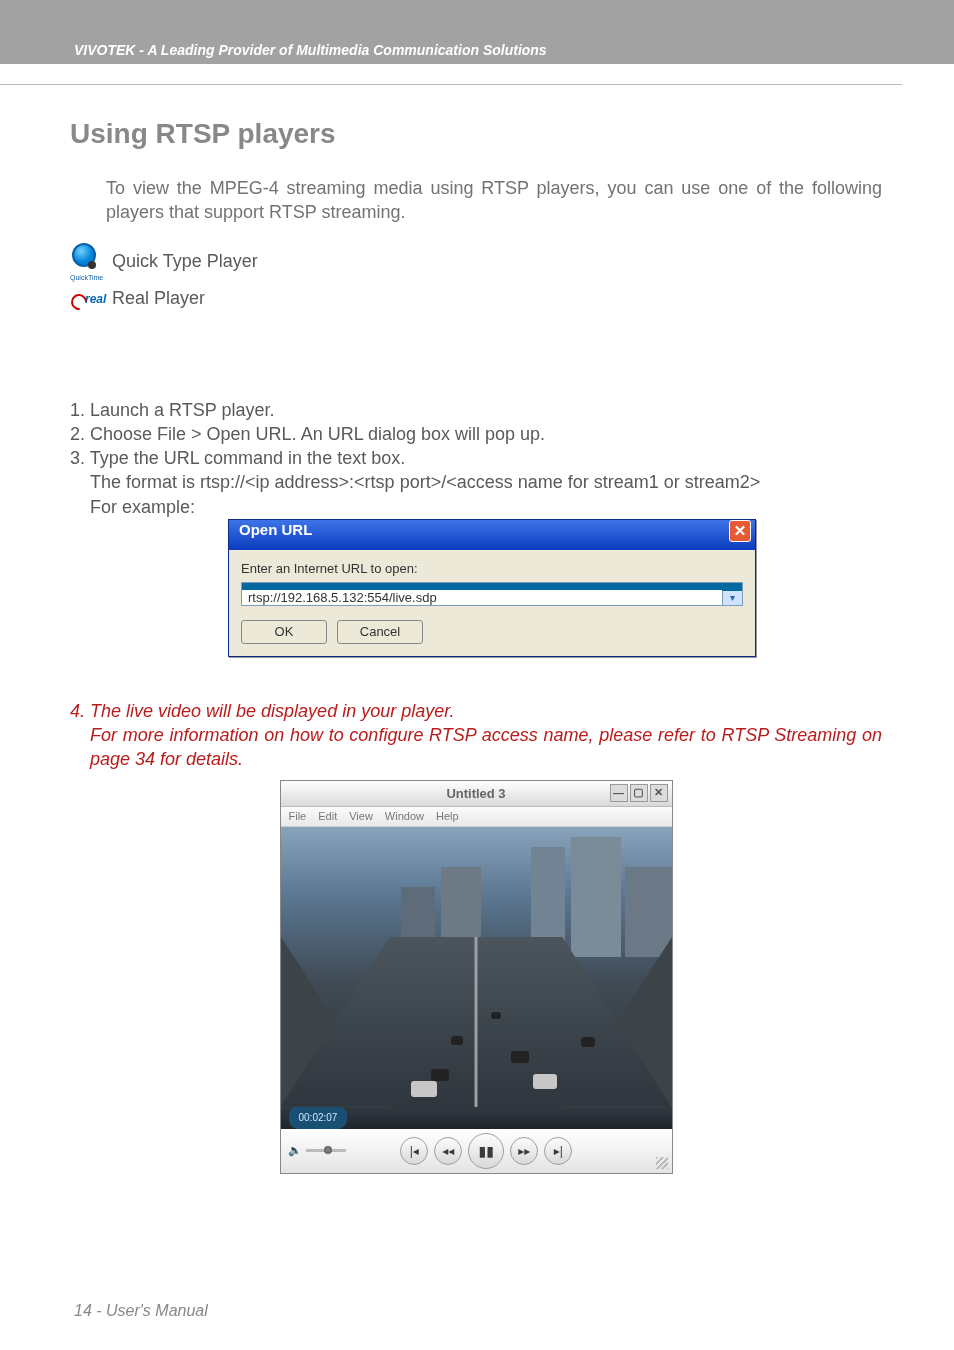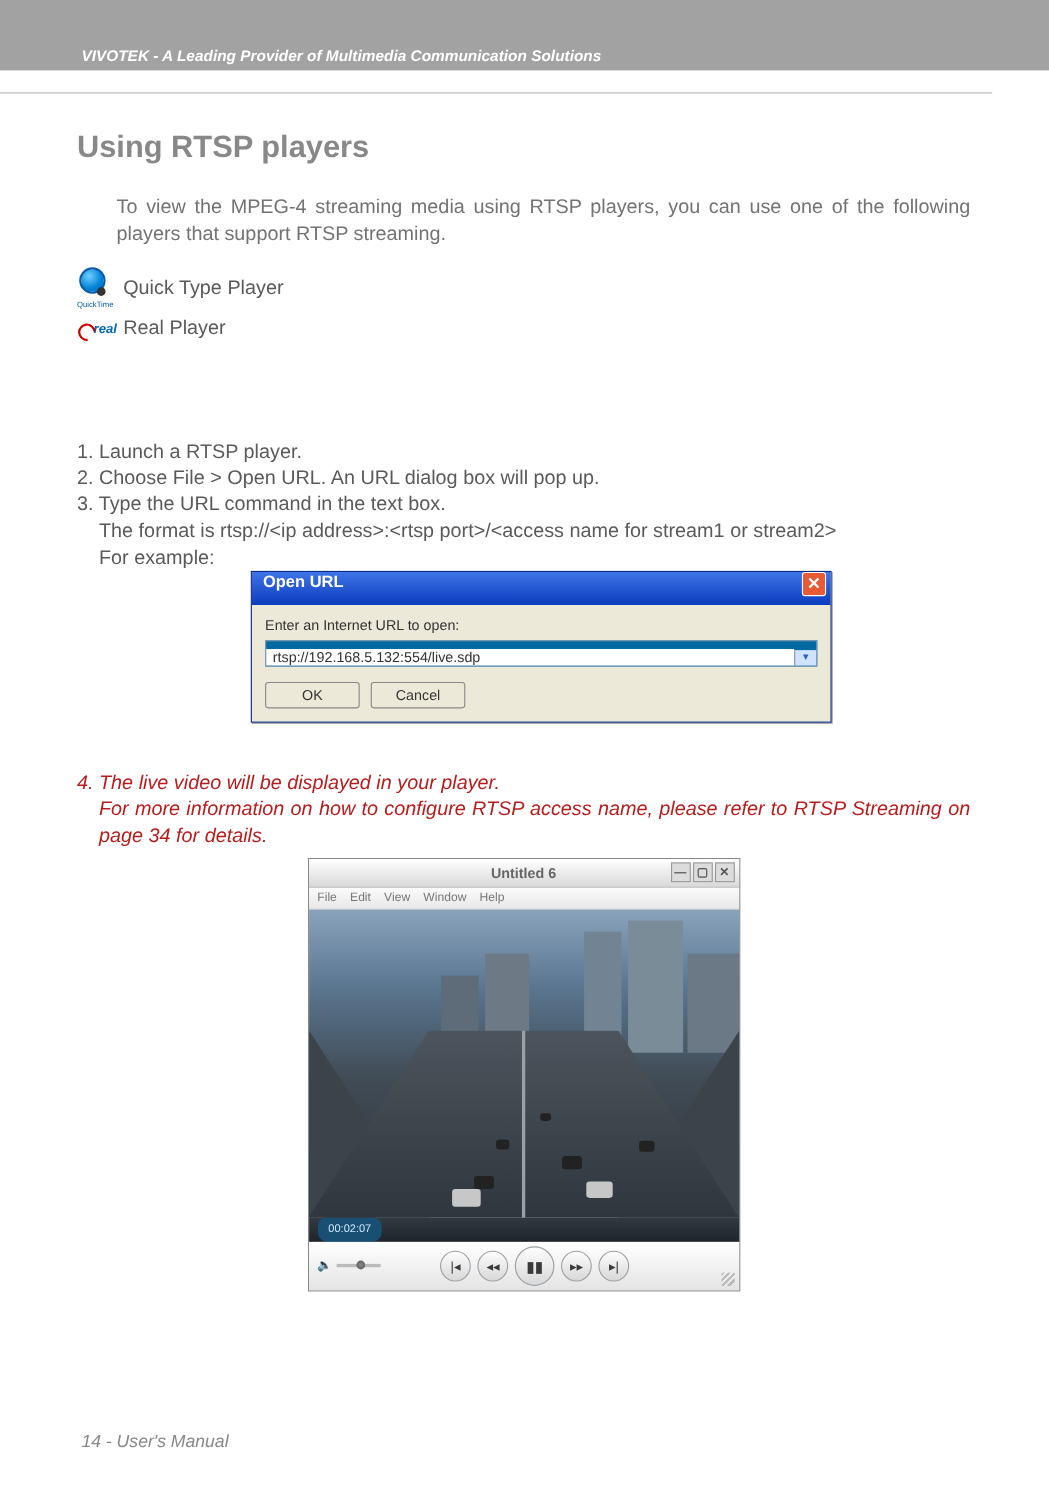--- a/index.html
+++ b/index.html
@@ -323,21 +323,21 @@
     </div>
   </div>
 
   <div class="after-dialog">
     <p>4. The live video will be displayed in your player.</p>
     <p class="indent">For more information on how to configure RTSP access name, please refer to RTSP Streaming on page 34 for details.</p>
   </div>
 
   <div class="player-window">
     <div class="pw-title">
-      <span>Untitled 6</span>
+      <span>Untitled 3</span>
       <div class="pw-ctrls">
         <div class="pw-ctrl">
             <span>―</span>
           </div>
         <div class="pw-ctrl">
             <span>▢</span>
           </div>
         <div class="pw-ctrl">
             <span>✕</span>
           </div>

